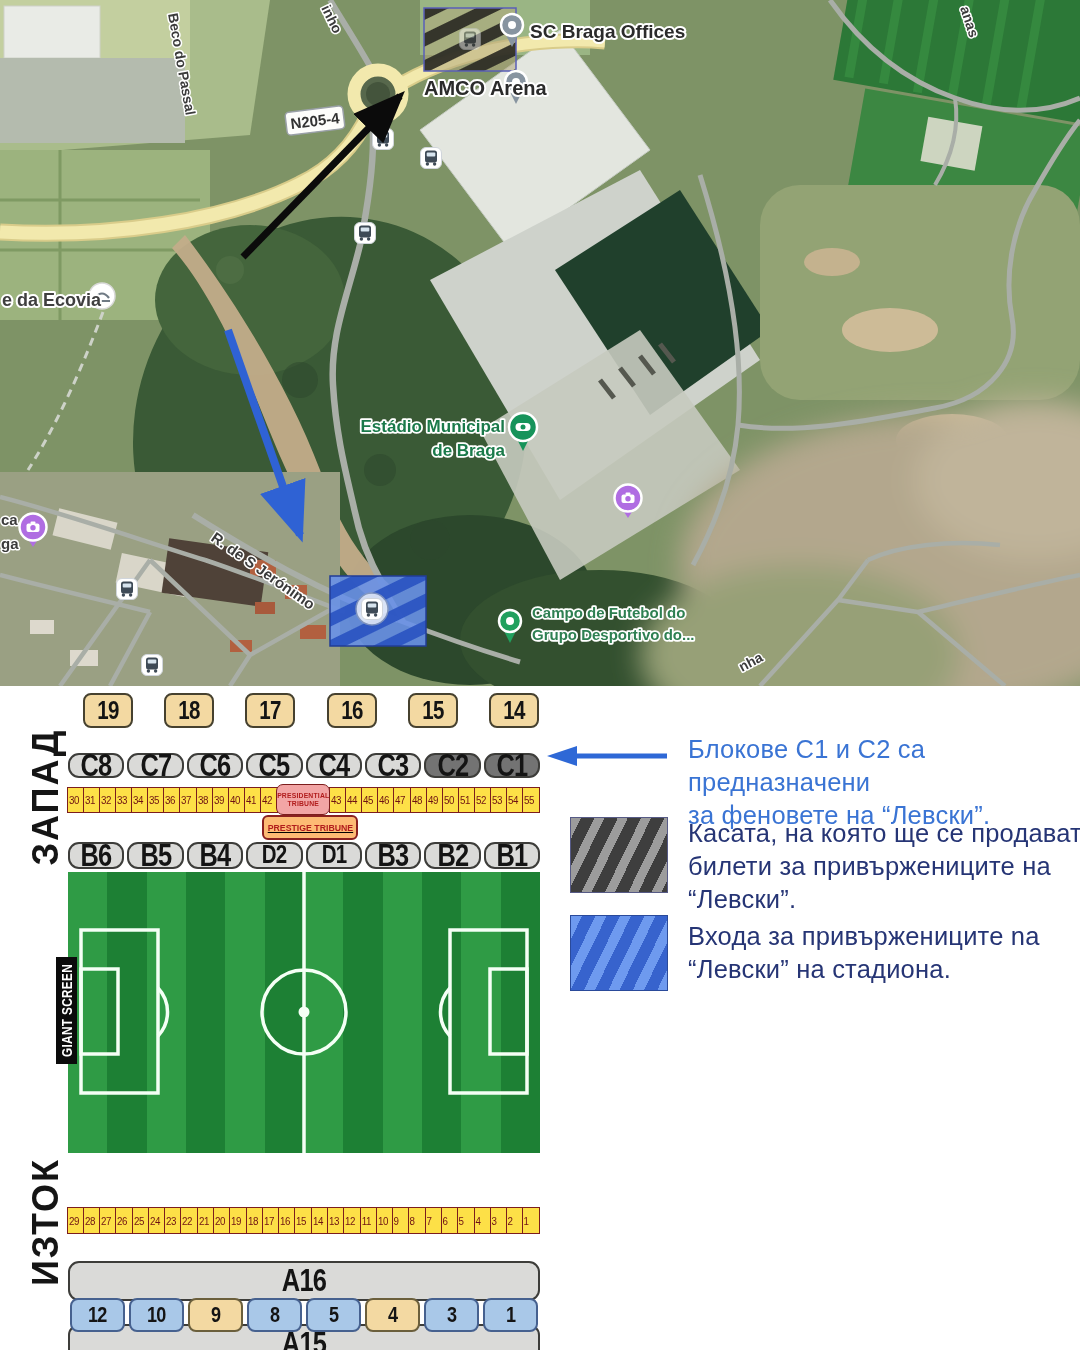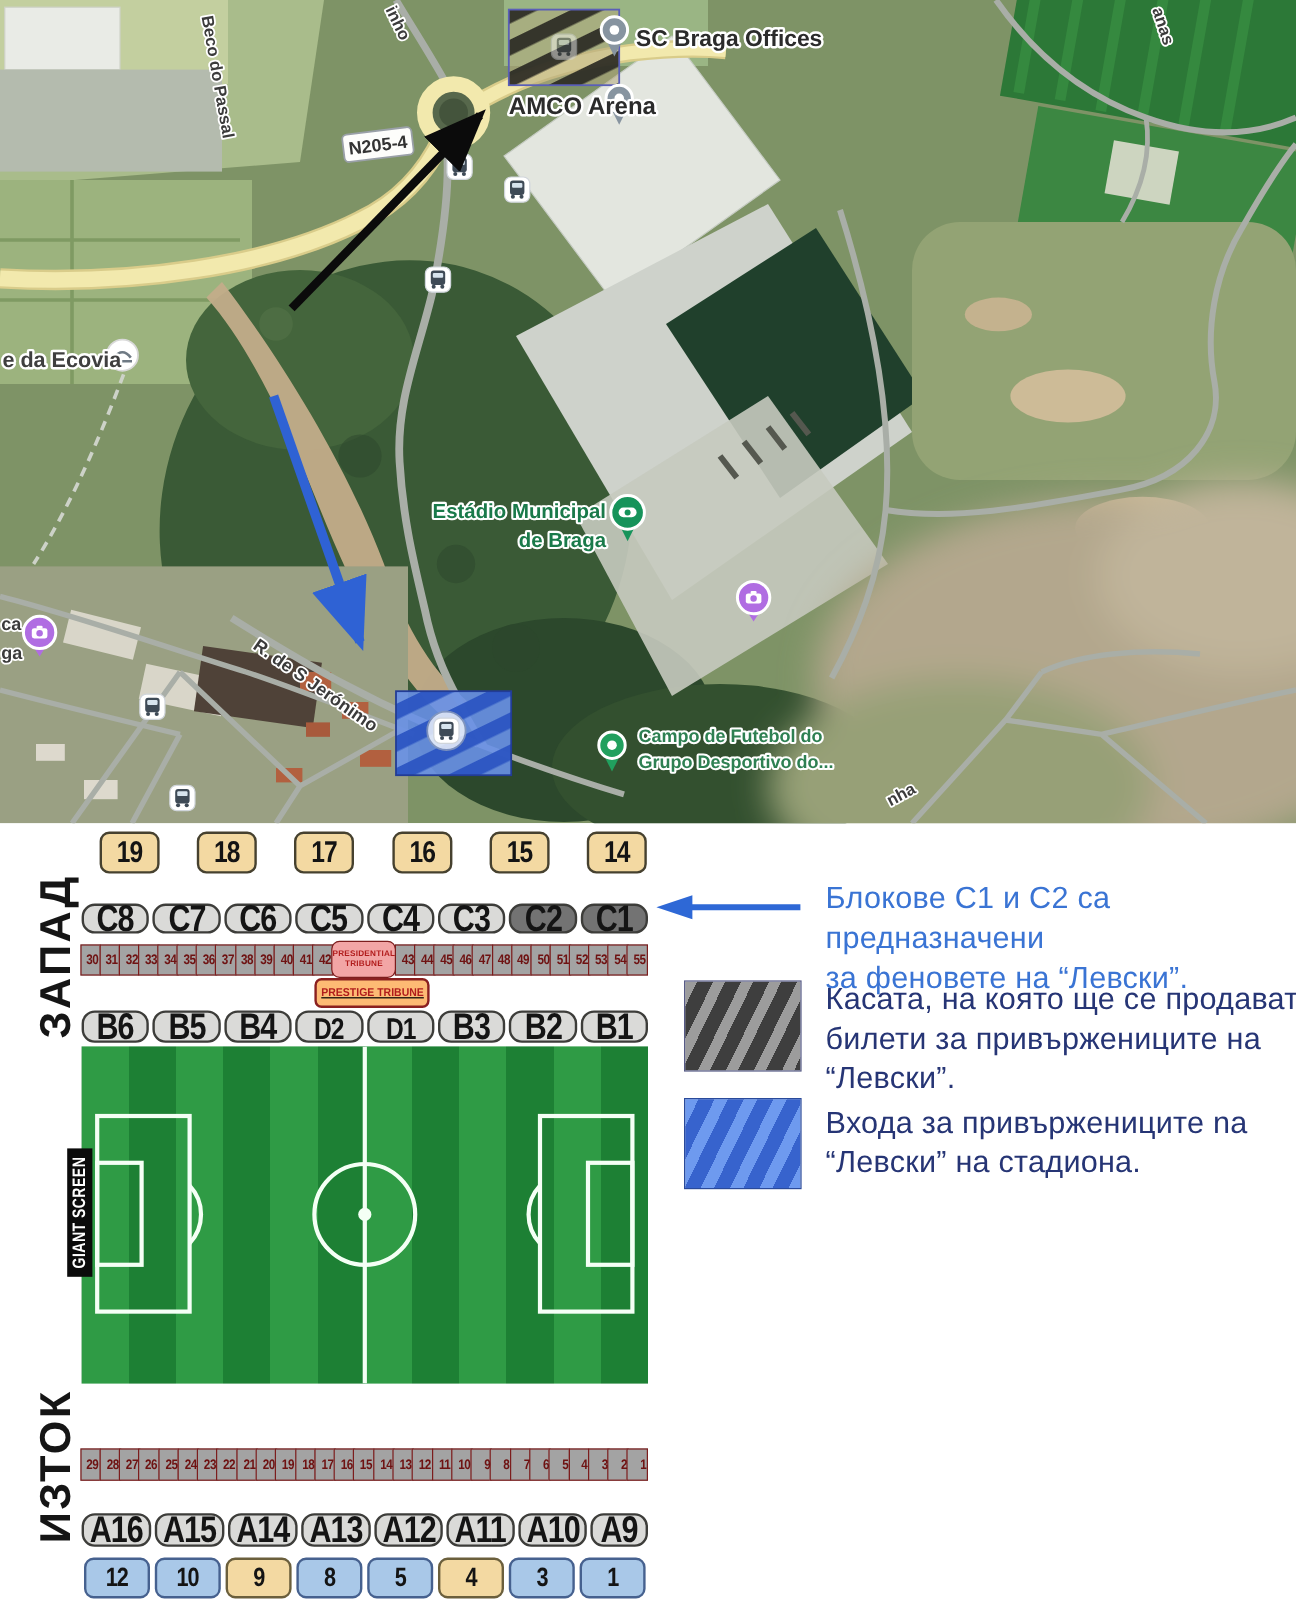--- a/index.html
+++ b/index.html
@@ -15,28 +15,28 @@
               letter-spacing:2px;transform:translate(-50%,-50%) rotate(-90deg);}
   .row{position:absolute;left:68px;width:472px;display:flex;}
   .sb{flex:1;border:2px solid #3d3d3a;border-radius:11px;background:#dadad8;
       display:flex;align-items:center;justify-content:center;margin-top:20px;}
   .sb.blue{background:#737373;}
   .cl{display:inline-block;transform:scaleX(.82);font-weight:800;font-size:31px;color:#141414;letter-spacing:-1px;}
   .gate-top{width:46px;height:31px;border:2px solid #46412f;border-radius:8px;background:#f3d9a2;
             display:flex;align-items:center;justify-content:center;}
   .gate-top .cl{font-size:25px;}
   .strip{gap:0;}
-  .pc{flex:1;background:#a3a3a3;border:1.5px solid #7c1d1d;margin-left:-1.5px;
-      display:flex;align-items:center;justify-content:flex-end;font-style:normal;font-weight:700;
+  .pc{flex:1;background:#fde047;border:1.5px solid #7c1d1d;margin-left:-1.5px;
+      display:flex;align-items:center;justify-content:flex-start;font-style:normal;font-weight:400;
       color:#6e1212;font-size:11.5px;letter-spacing:-.5px;}
   .pc span{display:inline-block;transform:scaleX(.85);}
   .pt-badge{flex:2.8;background:#f2a5a5;border:1.5px solid #7c1d1d;border-radius:7px;margin:-3px 0 -2px -1.5px;
             display:flex;flex-direction:column;align-items:center;justify-content:center;z-index:2;}
   .pt-badge b{font-size:6.8px;line-height:7.5px;color:#b11c1c;letter-spacing:.2px;white-space:nowrap;}
-  .slot-d{align-items:flex-start;padding-bottom:3px;}
+  .slot-d{align-items:center;padding-bottom:3px;}
   .slot-d .cl{font-size:25px;}
   .prestige{position:absolute;left:194px;top:-7px;width:92px;height:21px;background:#fdba74;
             border:2px solid #8a2020;border-radius:6px;display:flex;align-items:center;justify-content:center;z-index:3;text-decoration:underline;}
   .prestige b{font-size:9.5px;color:#b11c1c;white-space:nowrap;transform:scaleX(.92);}
   .pitch{position:absolute;left:68px;top:872px;width:472px;height:281px;
          background:repeating-linear-gradient(90deg,#2f9b45 0 39.33px,#1d8034 39.33px 78.66px);}
   .pitch svg{position:absolute;left:0;top:0;}
   .giant{position:absolute;left:56px;top:957px;width:21px;height:107px;background:#0b0b0b;
          display:flex;align-items:center;justify-content:center;}
   .giant span{white-space:nowrap;transform:rotate(-90deg) scaleX(.78);color:#fff;font-weight:700;
@@ -518,21 +518,21 @@
         <span>3</span>
       </b>
     <b class="pc">
         <span>2</span>
       </b>
     <b class="pc">
         <span>1</span>
       </b>
   </div>
 
-  <div class="row" style="top:1241px;height:48px;gap:3px;">
+  <div class="row" style="top:1241px;height:48px;gap:3px;flex-direction:column;">
     <div class="sb">
         <span class="cl">A16</span>
       </div>
     <div class="sb">
         <span class="cl">A15</span>
       </div>
     <div class="sb">
         <span class="cl">A14</span>
       </div>
     <div class="sb">

